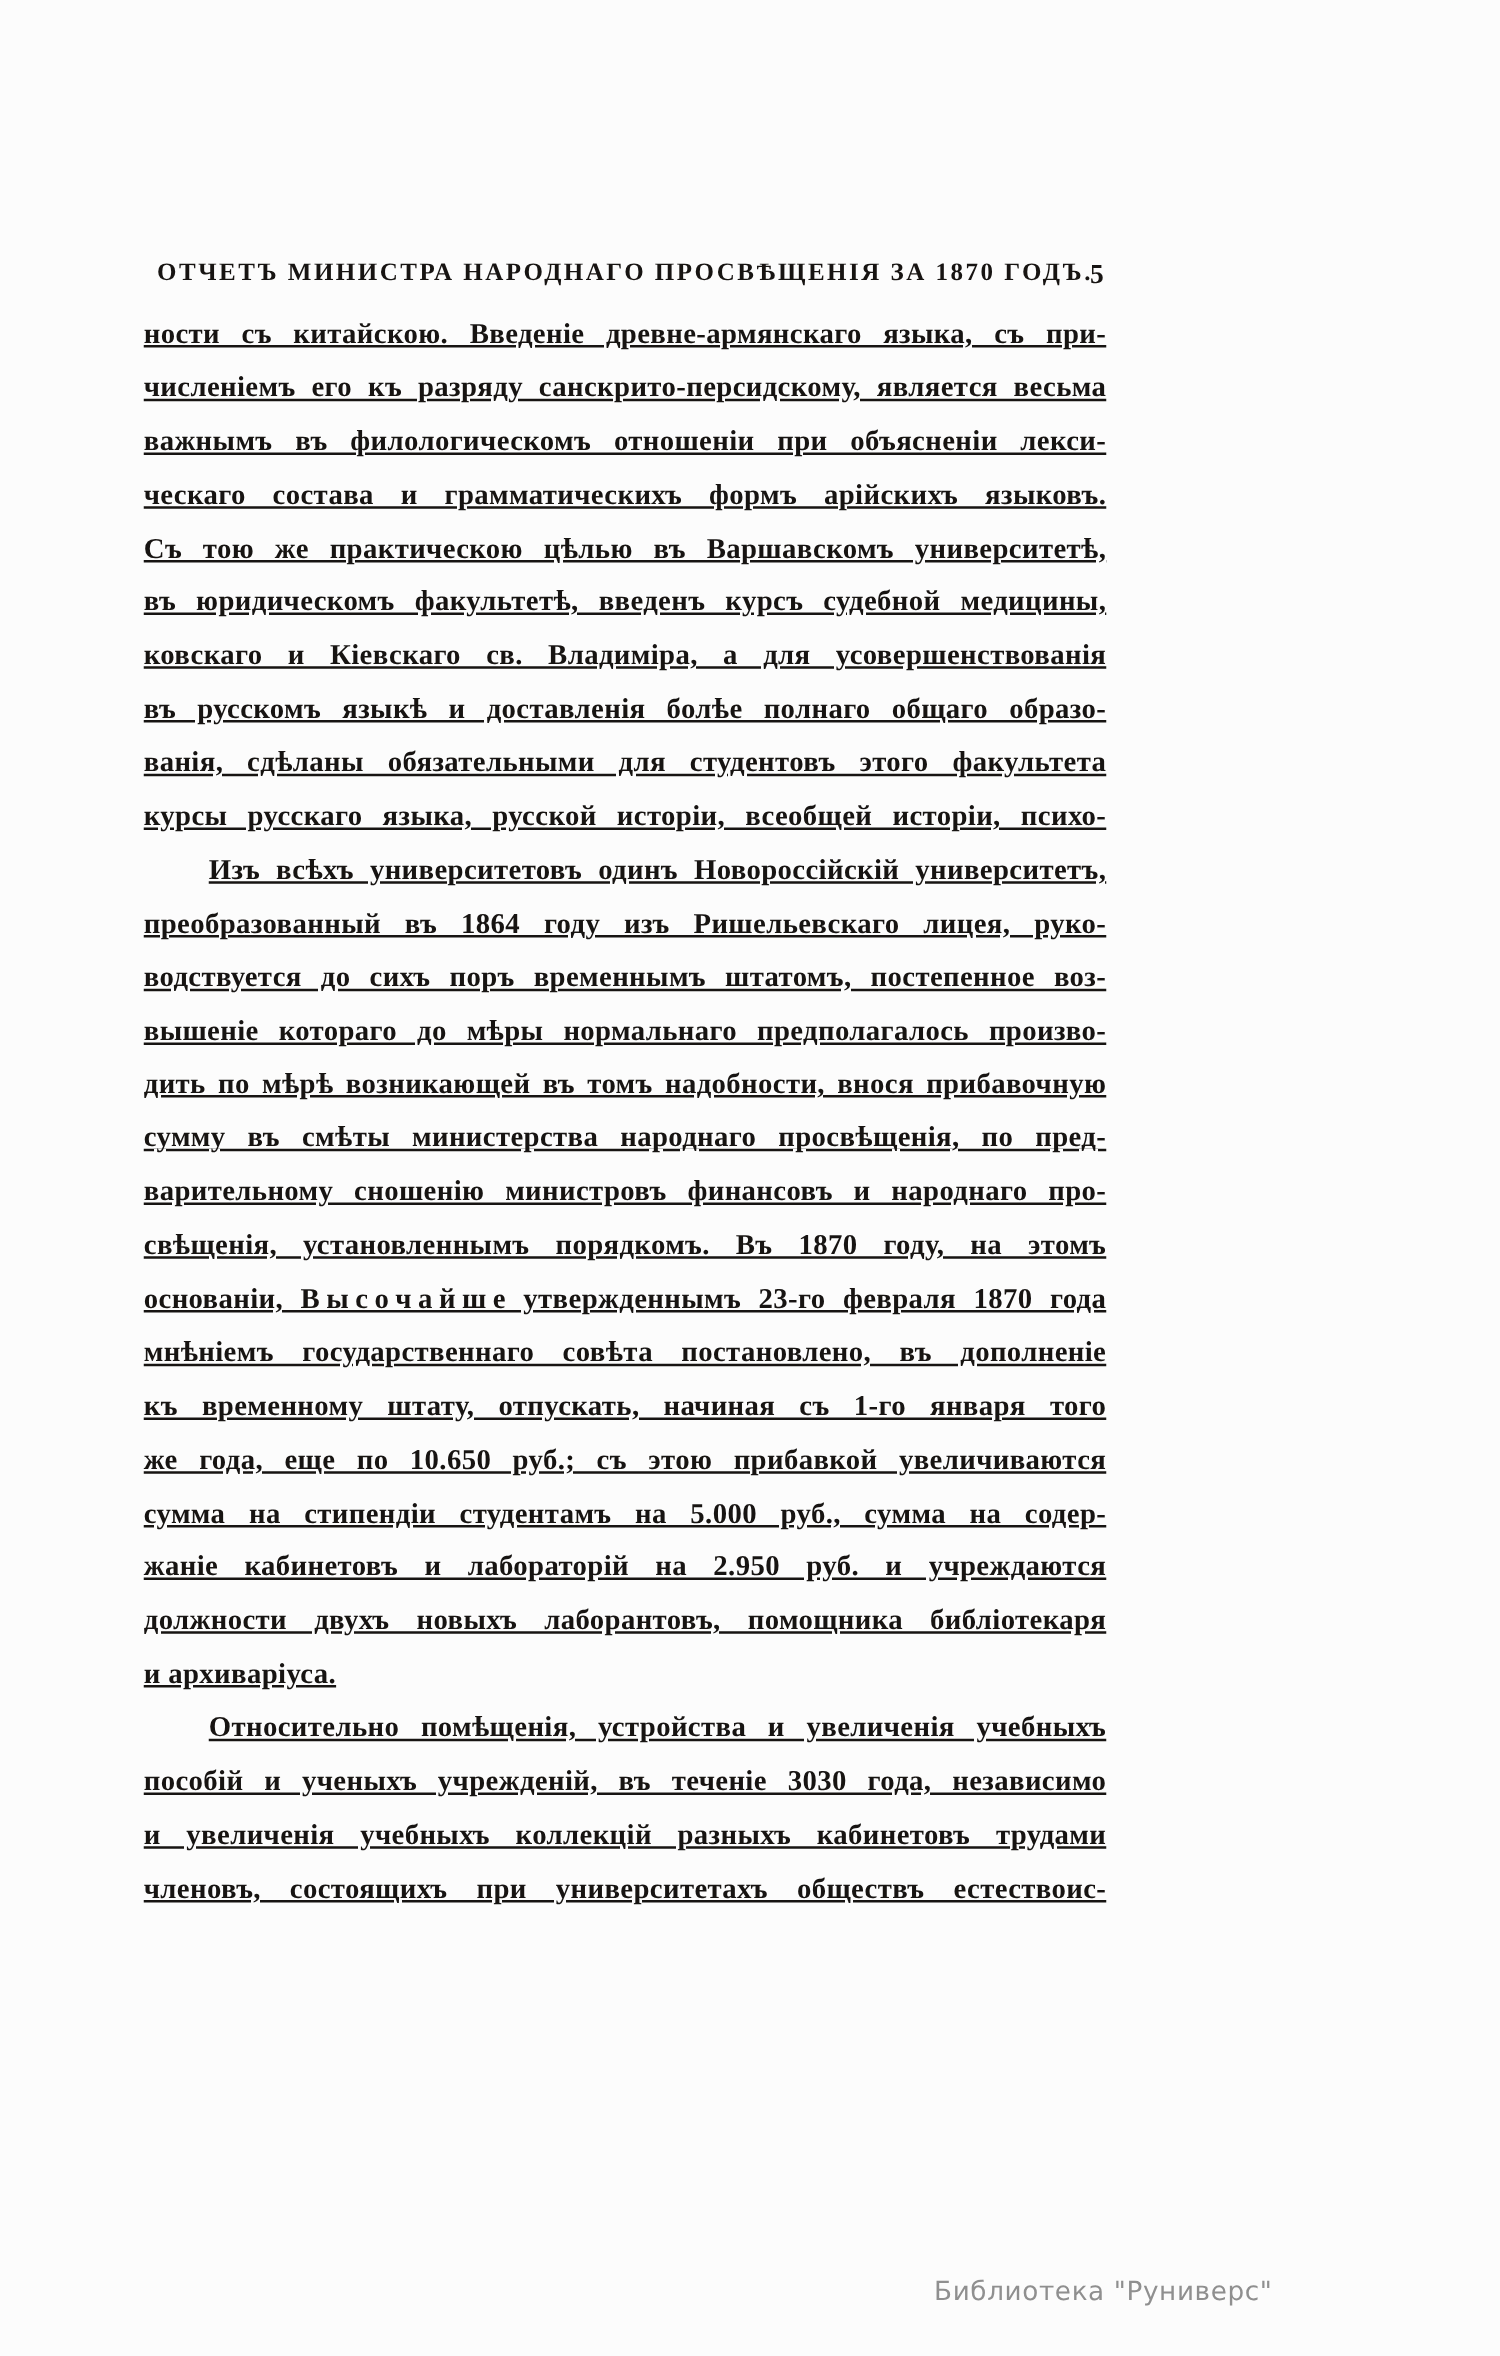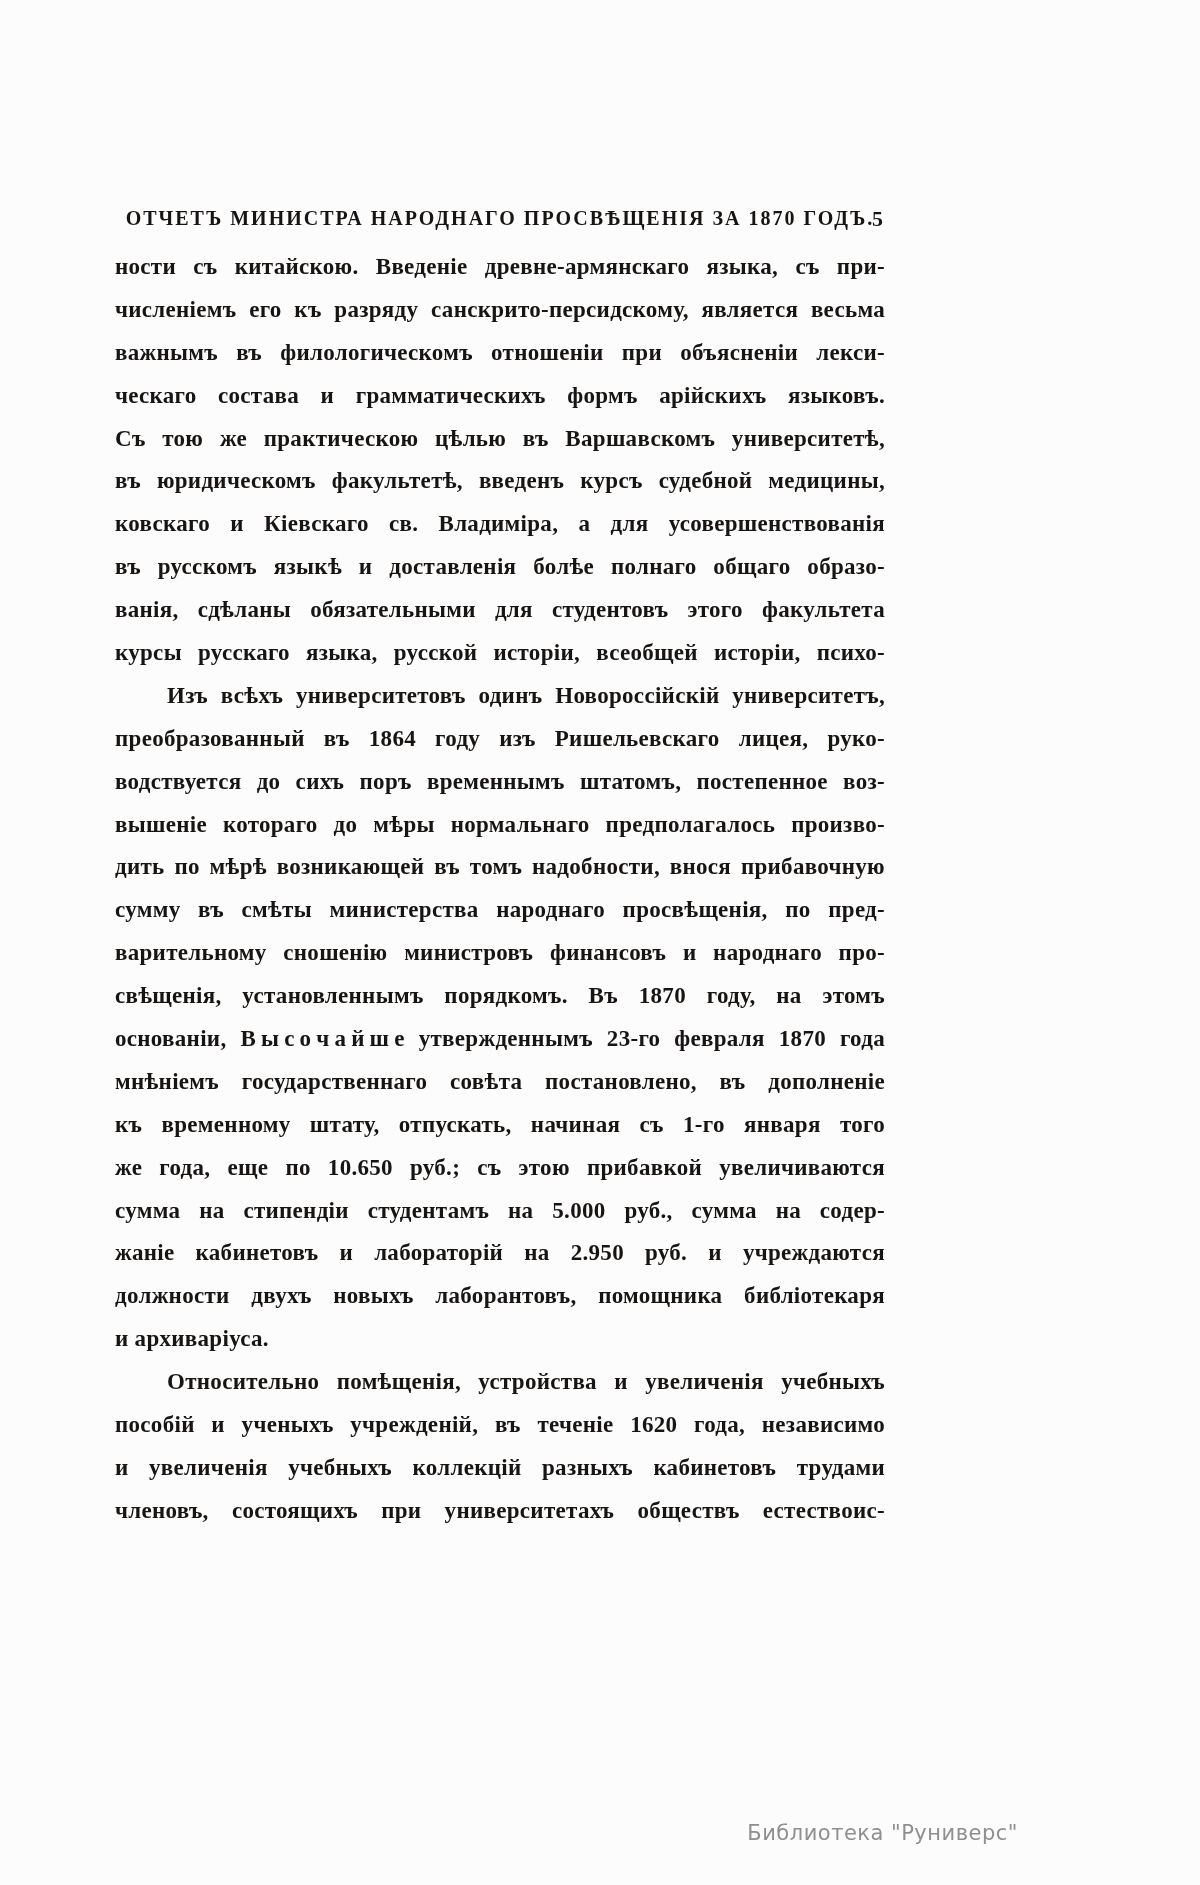--- a/index.html
+++ b/index.html
@@ -37,20 +37,21 @@
     color:var(--ink);
     letter-spacing:0.3px;
   }
   .para{margin:0;padding:0;}
   .line{
     line-height:42.9px;
     height:42.9px;
     text-align:justify;
     text-align-last:justify;
     overflow:visible;
+    text-decoration:underline;
   }
   .line.indent{text-indent:52px;}
   .line.para-end{text-align:left;text-align-last:left;}
   .watermark{
     position:absolute;
     top:1821px;right:182px;
     font-family:"DejaVu Sans","Liberation Sans",sans-serif;
     font-size:21px;
     color:var(--watermark);
     letter-spacing:0.5px;
@@ -95,21 +96,21 @@
       <div class="line">къ временному штату, отпускать, начиная съ 1-го января того</div>
       <div class="line">же года, еще по 10.650 руб.; съ этою прибавкой увеличиваются</div>
       <div class="line">сумма на стипендіи студентамъ на 5.000 руб., сумма на содер-</div>
       <div class="line">жаніе кабинетовъ и лабораторій на 2.950 руб. и учреждаются</div>
       <div class="line">должности двухъ новыхъ лаборантовъ, помощника библіотекаря</div>
       <div class="line para-end">и архиваріуса.</div>
     </div>
 
     <div class="para">
       <div class="line indent">Относительно помѣщенія, устройства и увеличенія учебныхъ</div>
-      <div class="line">пособій и ученыхъ учрежденій, въ теченіе 1620 года, независимо</div>
+      <div class="line">пособій и ученыхъ учрежденій, въ теченіе 3030 года, независимо</div>
       <div class="line">и увеличенія учебныхъ коллекцій разныхъ кабинетовъ трудами</div>
       <div class="line">членовъ, состоящихъ при университетахъ обществъ естествоис-</div>
     </div>
 
   </main>
 
   <div class="watermark">Библиотека "Руниверс"</div>
 
 </div>
 

